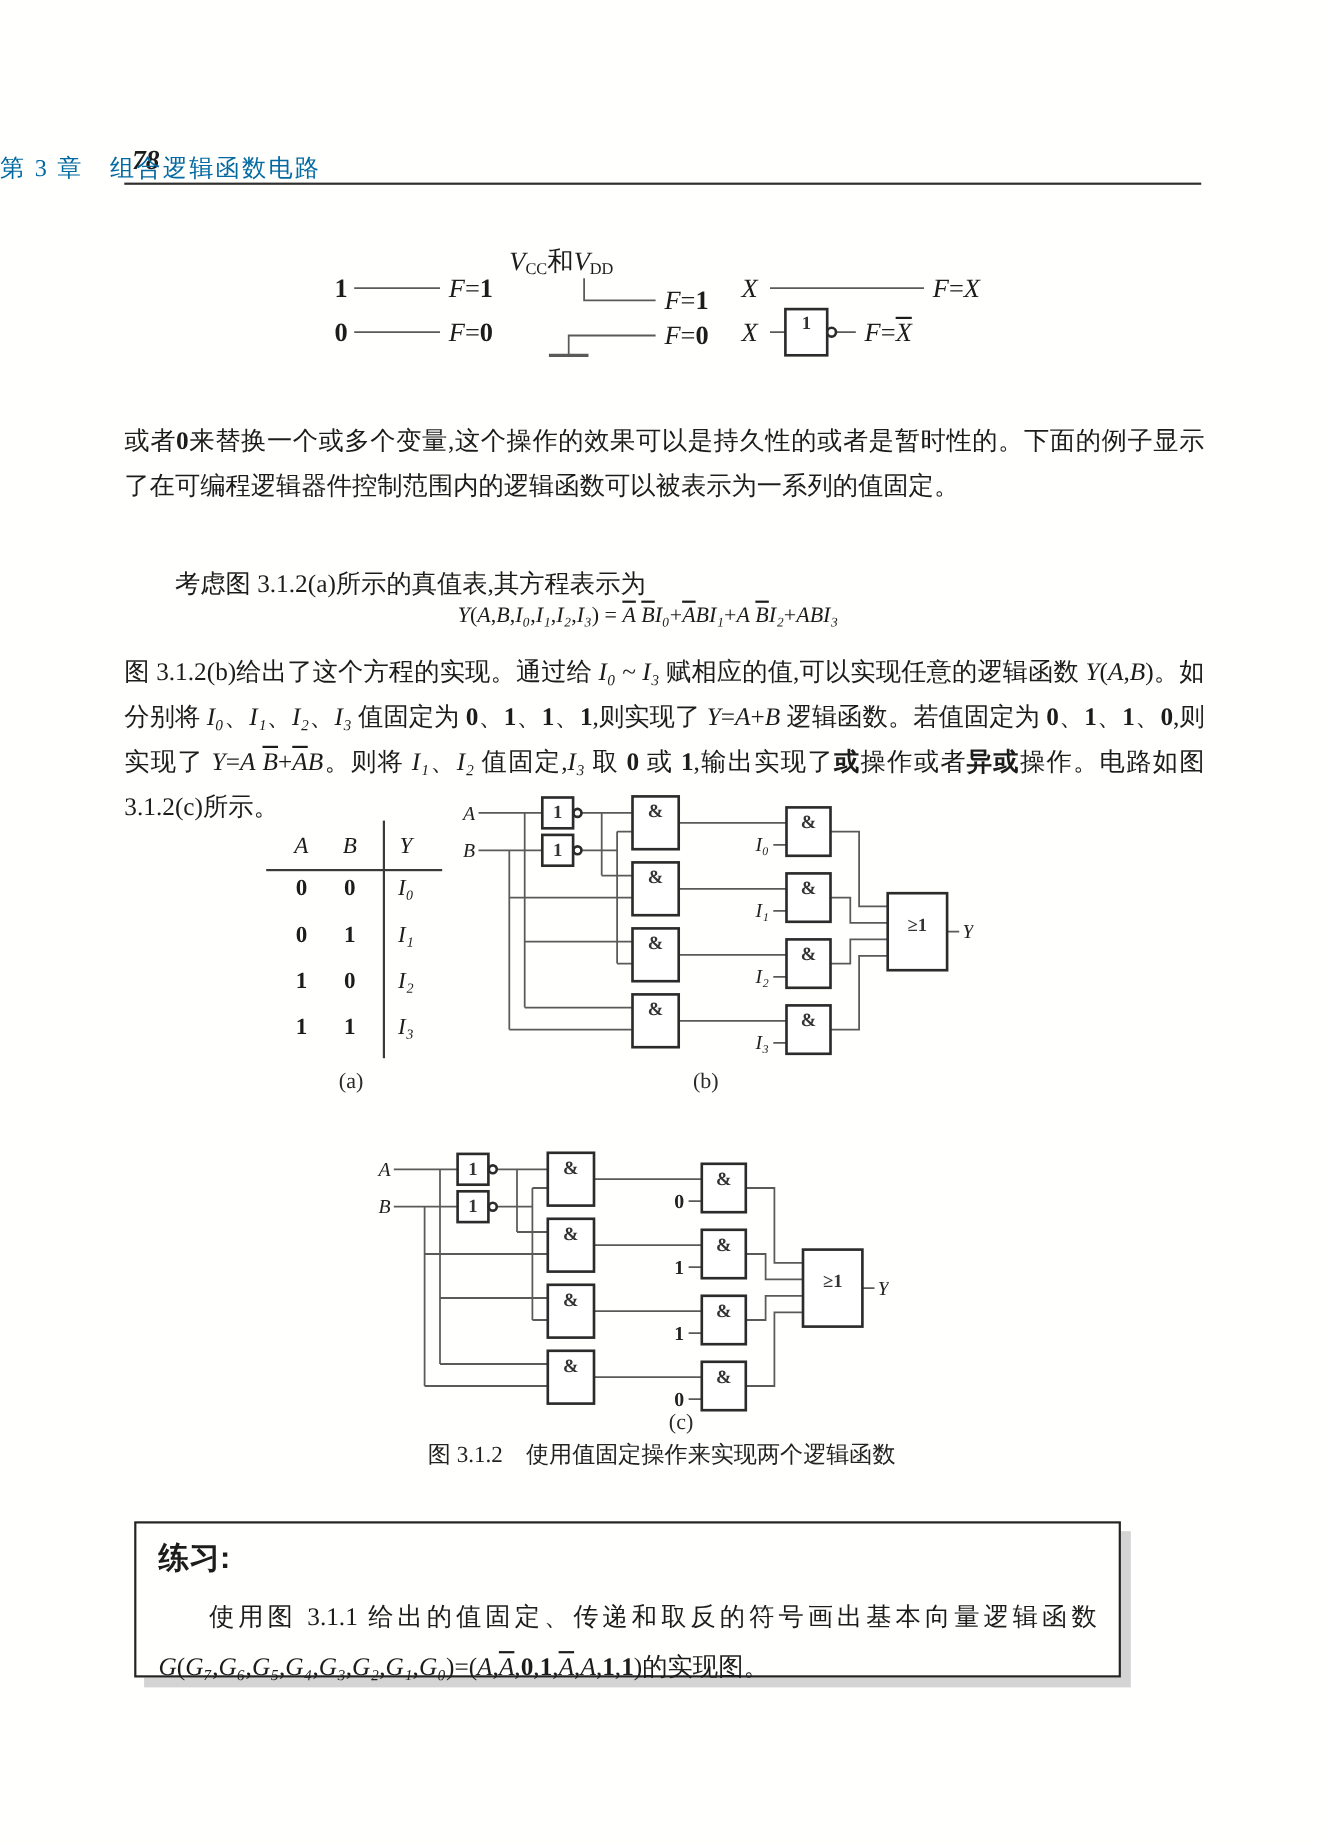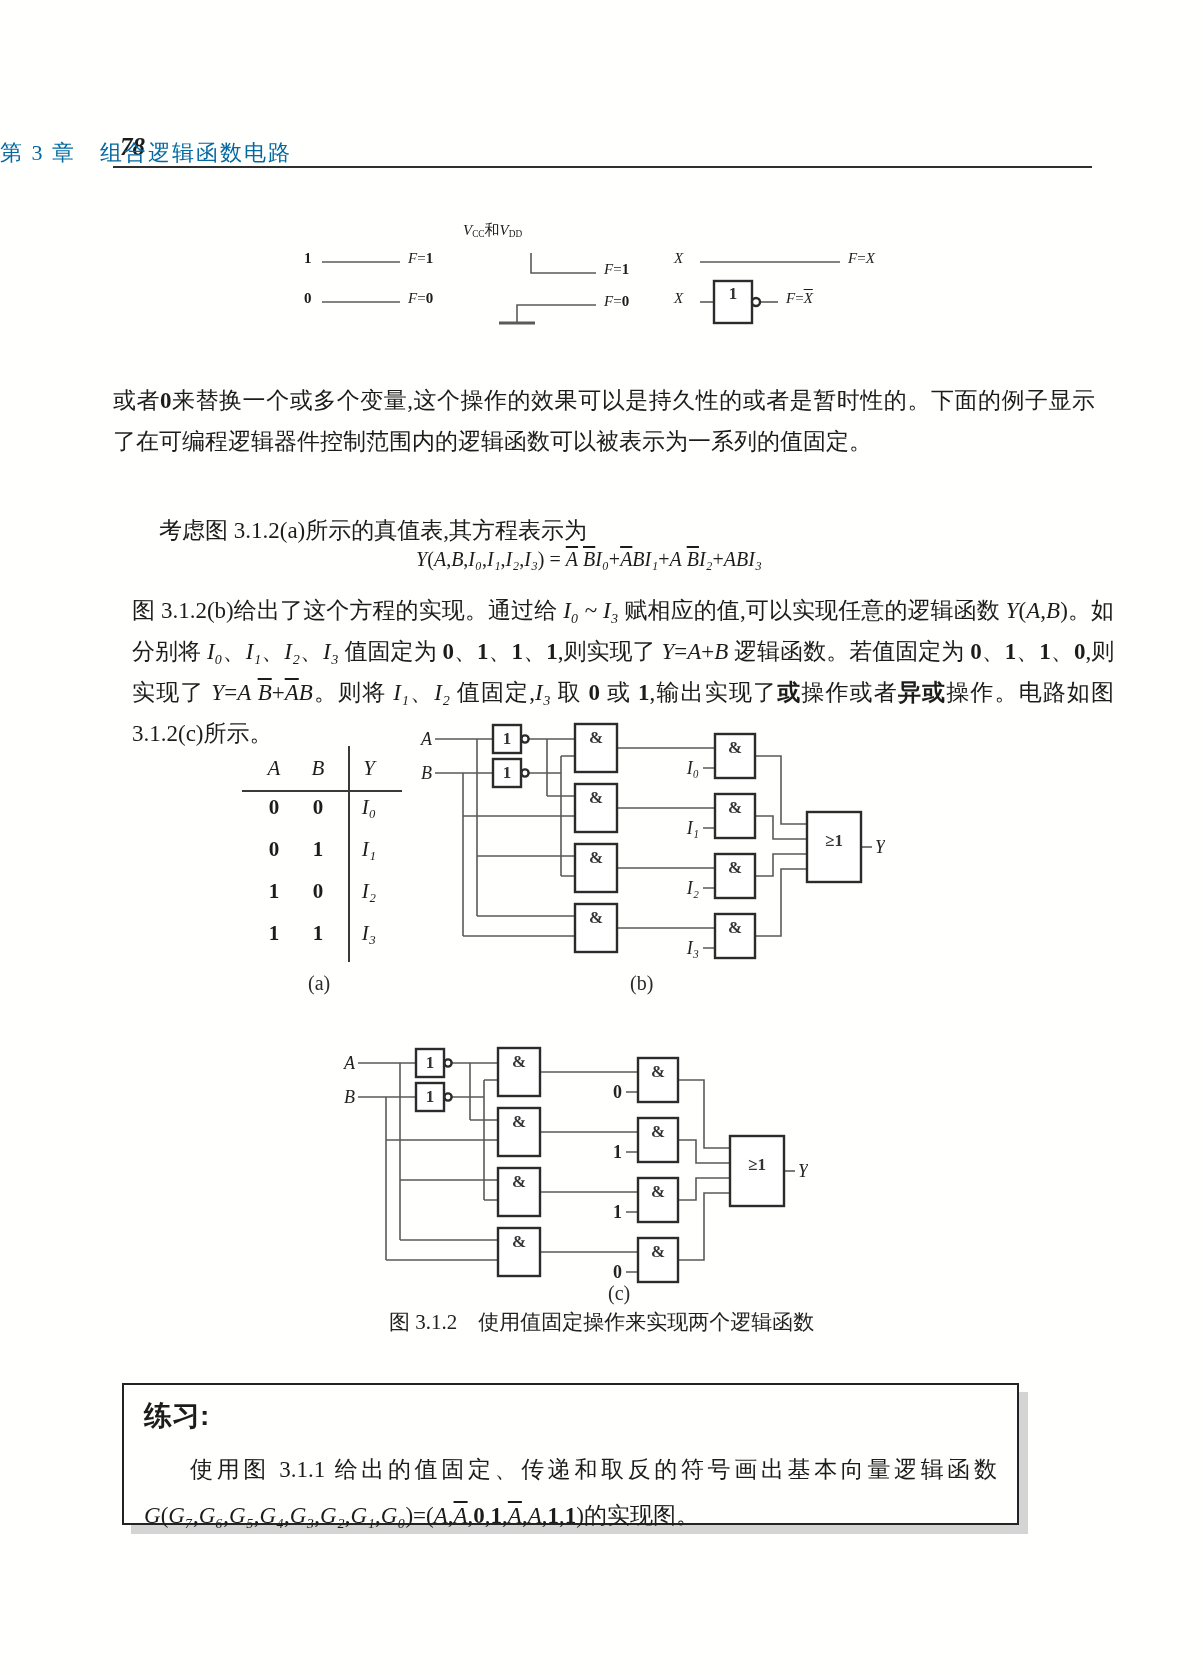--- a/index.html
+++ b/index.html
@@ -10,21 +10,21 @@
   .chapter{position:absolute;left:0;right:100px;top:138px;text-align:left;font-size:22px;letter-spacing:2px;color:#0369a1;}
   .hrule{position:absolute;left:113px;top:166px;width:979px;height:2px;background:#2f2f2f;}
   
   .rb{font-weight:bold;}
   .ri{font-style:italic;}
   .rbar{text-decoration:overline;}
   .rsub{font-size:0.62em;vertical-align:-0.25em;font-style:normal;}
   
   .fig311{position:absolute;left:300px;top:215px;width:615px;height:130px;}
   .fig311 svg{position:absolute;left:0;top:0;}
-  .flab{position:absolute;font-size:15px;white-space:nowrap;}
+  .flab{position:absolute;font-size:24px;white-space:nowrap;}
   .cap{position:absolute;left:0;right:0;text-align:center;font-size:21px;color:#222;}
   
   .textblock{position:absolute;left:113px;width:982px;font-size:23px;line-height:41px;text-align:justify;}
   .p-noindent{margin:0;text-indent:0;}
   .p-indent{margin:0;text-indent:2em;}
   .equation{position:absolute;left:98px;width:982px;text-align:center;font-size:20px;}
   
   .ttable{position:absolute;left:252px;top:750px;width:150px;font-size:21px;}
   .ttrow{display:grid;grid-template-columns:44px 44px 58px;height:42px;align-items:center;text-align:center;}
   .tthead{height:36px;}
@@ -84,21 +84,21 @@
     <span class="flab" style="left:486px;top:75px;"><span class="ri">F</span><span>=</span><span class="ri rbar">X</span></span>
   </div>
 
   <div class="textblock" style="top:380px;font-family:Liberation Serif, serif;">
     <p class="p-noindent"><span>或者</span><span class="rb">0</span><span>来替换一个或多个变量,这个操作的效果可以是持久性的或者是暂时性的。下面的例子显示了在可编程逻辑器件控制范围内的逻辑函数可以被表示为一系列的值固定。</span></p>
   </div>
   <div class="textblock" style="top:510px;">
     <p class="p-indent"><span>考虑图 3.1.2(a)所示的真值表,其方程表示为</span></p>
   </div>
   <div class="equation" style="top:548px;"><span class="ri">Y</span><span>(</span><span class="ri">A</span><span>,</span><span class="ri">B</span><span>,</span><span class="ri">I₀</span><span>,</span><span class="ri">I₁</span><span>,</span><span class="ri">I₂</span><span>,</span><span class="ri">I₃</span><span>) = </span><span class="ri rbar">A</span><span> </span><span class="ri rbar">B</span><span class="ri">I₀</span><span>+</span><span class="ri rbar">A</span><span class="ri">BI₁</span><span>+</span><span class="ri">A</span><span> </span><span class="ri rbar">B</span><span class="ri">I₂</span><span>+</span><span class="ri">ABI₃</span></div>
-  <div class="textblock" style="top:590px;margin-left:19px;">
+  <div class="textblock" style="top:590px;">
     <p class="p-noindent"><span>图 3.1.2(b)给出了这个方程的实现。通过给 </span><span class="ri">I₀</span><span> ~ </span><span class="ri">I₃</span><span> 赋相应的值,可以实现任意的逻辑函数 </span><span class="ri">Y</span><span>(</span><span class="ri">A</span><span>,</span><span class="ri">B</span><span>)。如分别将 </span><span class="ri">I₀</span><span>、</span><span class="ri">I₁</span><span>、</span><span class="ri">I₂</span><span>、</span><span class="ri">I₃</span><span> 值固定为 </span><span class="rb">0</span><span>、</span><span class="rb">1</span><span>、</span><span class="rb">1</span><span>、</span><span class="rb">1</span><span>,则实现了 </span><span class="ri">Y</span><span>=</span><span class="ri">A</span><span>+</span><span class="ri">B</span><span> 逻辑函数。若值固定为 </span><span class="rb">0</span><span>、</span><span class="rb">1</span><span>、</span><span class="rb">1</span><span>、</span><span class="rb">0</span><span>,则实现了 </span><span class="ri">Y</span><span>=</span><span class="ri">A </span><span class="ri rbar">B</span><span>+</span><span class="ri rbar">A</span><span class="ri">B</span><span>。则将 </span><span class="ri">I₁</span><span>、</span><span class="ri">I₂</span><span> 值固定,</span><span class="ri">I₃</span><span> 取 </span><span class="rb">0</span><span> 或 </span><span class="rb">1</span><span>,输出实现了</span><span class="rb">或</span><span>操作或者</span><span class="rb">异或</span><span>操作。电路如图 3.1.2(c)所示。</span></p>
   </div>
 
   <div class="ttable">
     <div class="tt-vline"></div>
     <div class="tt-hline"></div>
     <div class="ttrow tthead">
       <span class="ttY">A</span>
       <span class="ttY">B</span>
       <span class="ttY">Y</span>

